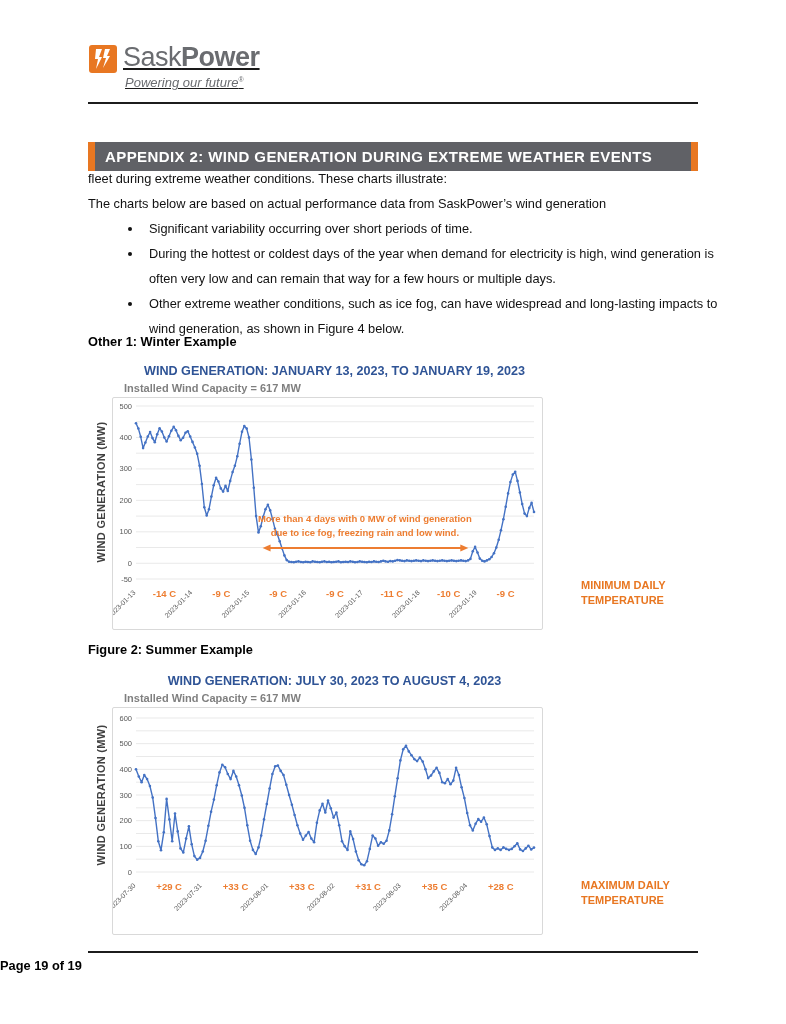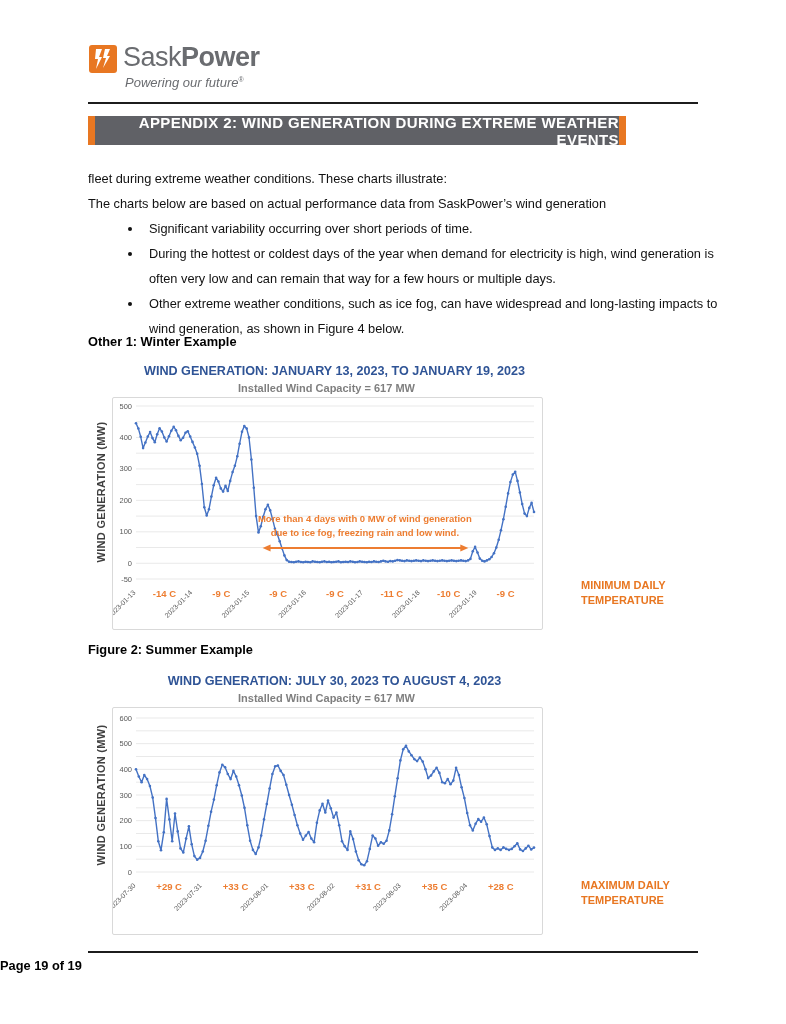--- a/index.html
+++ b/index.html
@@ -1,47 +1,47 @@
 <!DOCTYPE html>
 <html><head>
 <meta charset="utf-8">
 <style>
   html,body{margin:0;padding:0;background:#ffffff;}
   .page{
     position:relative;width:786px;height:1024px;background:#ffffff;
     font-family:"Liberation Sans","DejaVu Sans",sans-serif;color:#1a1a1a;overflow:hidden;
   }
   
-  .logo-wrap{position:absolute;left:88px;top:42px;}
+  .logo-wrap{position:absolute;left:88px;top:42px;text-decoration:underline;}
   .logo-row{display:flex;align-items:flex-start;}
   .logo-icon{width:30px;height:32px;margin-right:5px;}
   .brand{font-size:27px;color:#6a6c70;letter-spacing:-0.5px;line-height:30px;}
   .brand .bold{font-weight:bold;}
   .tagline{font-size:13px;color:#6a6c70;font-style:italic;margin:1px 0 0 37px;}
   .tagline sup{font-size:7px;font-style:normal;}
   .rule{position:absolute;left:88px;width:610px;height:2px;background:#1c1c1c;}
   .rule.top{top:102px;}
   .rule.bottom{top:951px;}
   
-  .banner{position:absolute;left:88px;top:116px;width:538px;height:29px;display:flex;text-align:right;}
+  .banner{position:absolute;left:88px;top:142px;width:610px;height:29px;display:flex;}
   .banner-accent{width:7px;background:#e87722;}
   .banner-body{flex:1;background:#606166;color:#ffffff;font-weight:bold;font-size:15px;
     letter-spacing:0.4px;display:flex;align-items:center;padding-left:10px;}
   
   .intro{position:absolute;left:88px;top:166px;width:614px;font-size:12.8px;line-height:25px;color:#111;}
   .bullets{position:absolute;left:112px;top:207px;width:580px;margin:9px;padding:0 0 0 22px;
     font-size:12.8px;line-height:25px;color:#111;}
   .bullets li{padding-left:6px;}
   .fig-caption{position:absolute;left:88px;font-size:12.8px;font-weight:bold;color:#000;}
   #fig1-caption{top:334px;}
   #fig2-caption{top:642px;}
   
   .chart-title{position:absolute;left:120px;width:429px;text-align:center;
     font-size:12.6px;font-weight:bold;color:#2f5496;}
-  .chart-subtitle{position:absolute;left:112px;width:429px;text-align:center;
+  .chart-subtitle{position:absolute;left:124px;width:429px;text-align:left;
     font-size:11px;font-weight:bold;color:#7f7f7f;}
   #chart1-title{top:364px;} #chart1-subtitle{top:382px;}
   #chart2-title{top:674px;} #chart2-subtitle{top:692px;}
   .chart-frame{position:absolute;left:112px;width:429px;background:#fff;border:1px solid #d9d9d9;border-radius:2px;}
   #chart-frame-0{top:397px;height:231px;}
   #chart-frame-1{top:707px;height:226px;}
   .y-axis-label{position:absolute;white-space:nowrap;font-size:11px;font-weight:bold;color:#404040;
     letter-spacing:0.3px;transform:translate(-50%,-50%) rotate(-90deg);}
   #ylabel-0{left:101px;top:492px;}
   #ylabel-1{left:101px;top:795px;}

